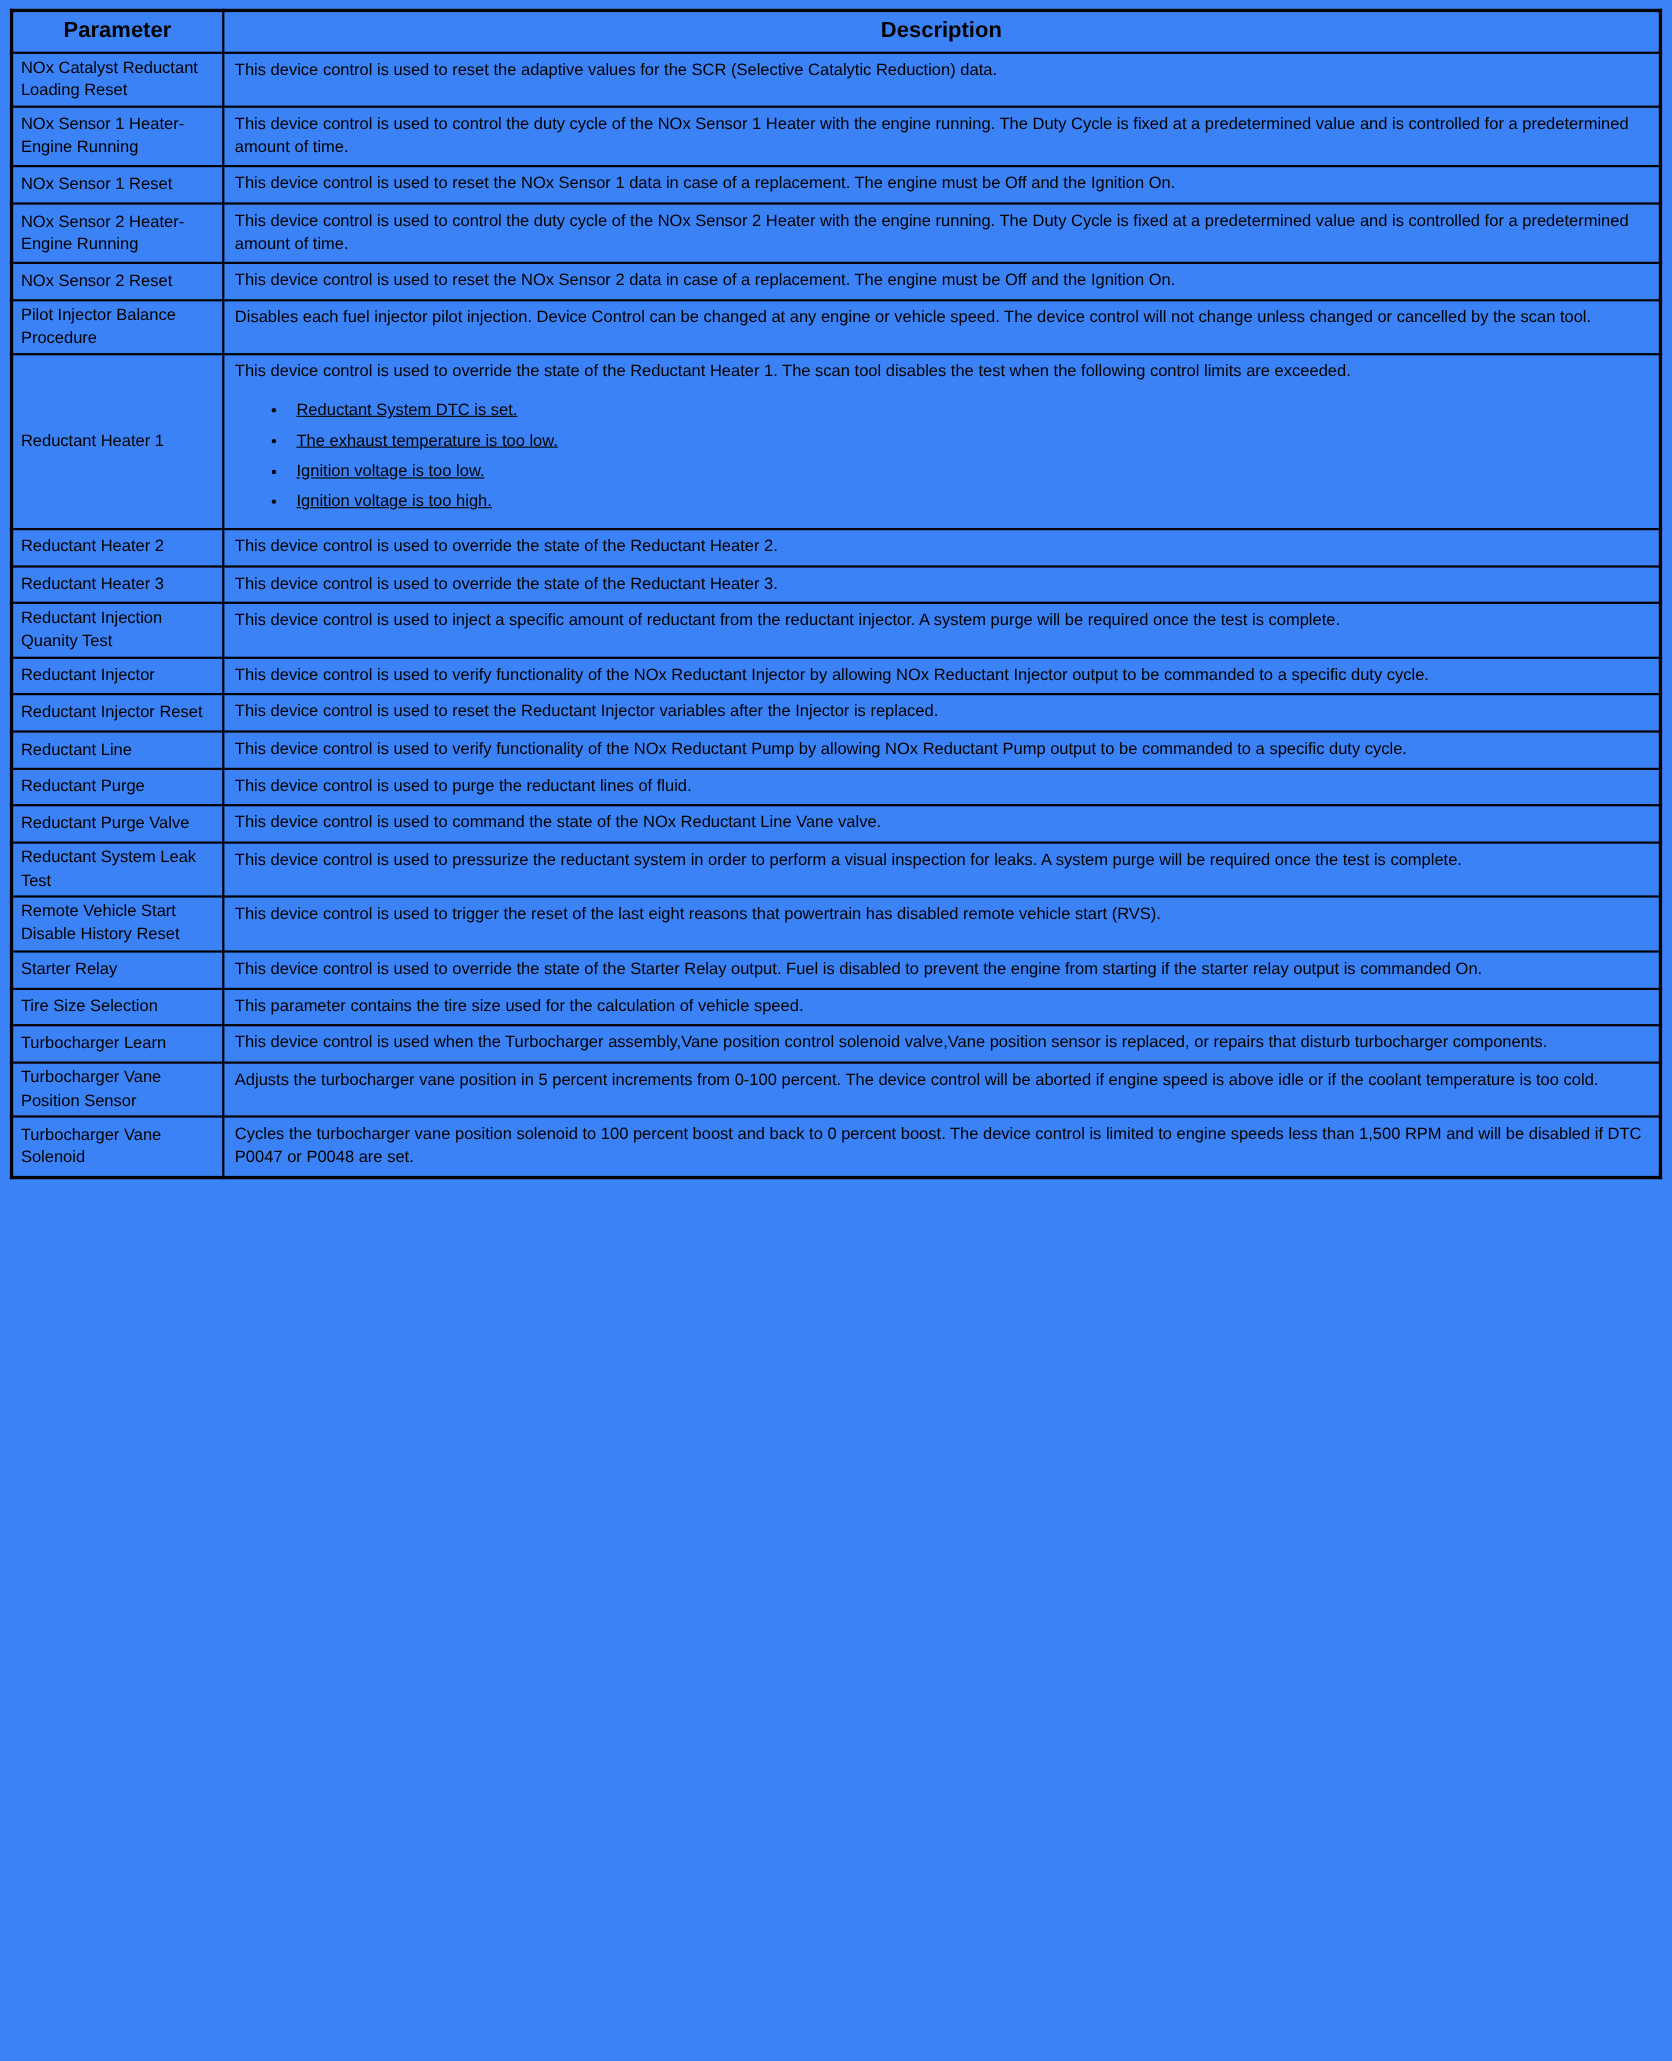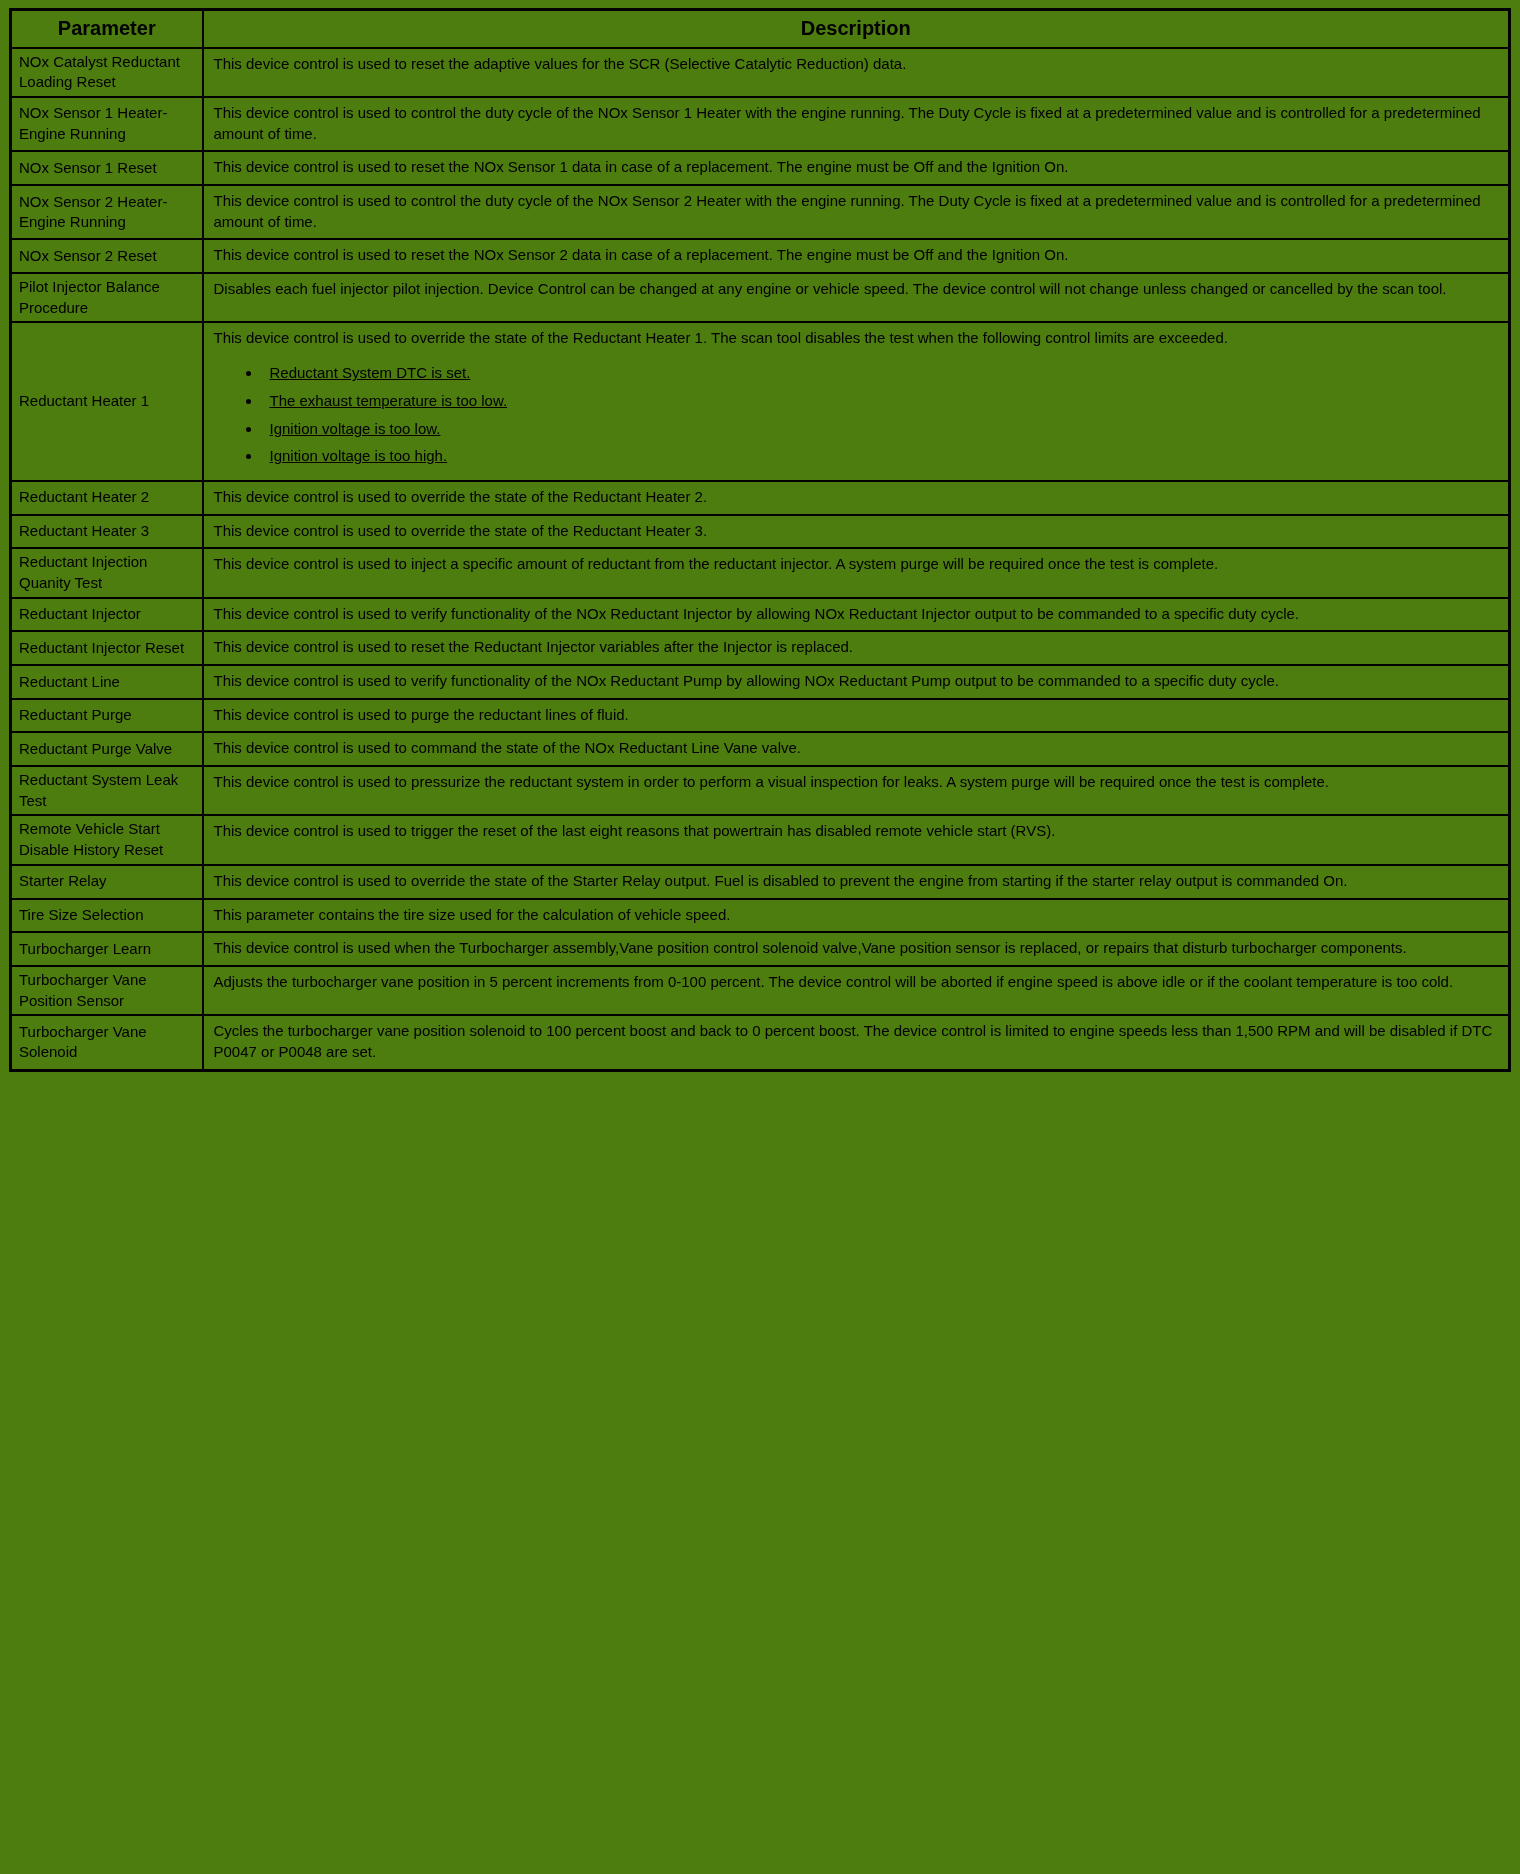--- a/index.html
+++ b/index.html
@@ -7,21 +7,21 @@
     margin: 0;
     padding: 0;
     background: #ffffff;
     font-family: "Liberation Sans", "DejaVu Sans", sans-serif;
     color: #000000;
   }
   .page {
     width: 1520px;
     min-height: 1874px;
     padding: 8px 9px;
-    background: #4d7c0f;
+    background: #3b82f6;
   }
   table.param-table {
     width: 100%;
     border-collapse: collapse;
     border: 3px solid #000000;
     table-layout: fixed;
   }
   table.param-table th,
   table.param-table td {
     border: 2px solid #000000;

